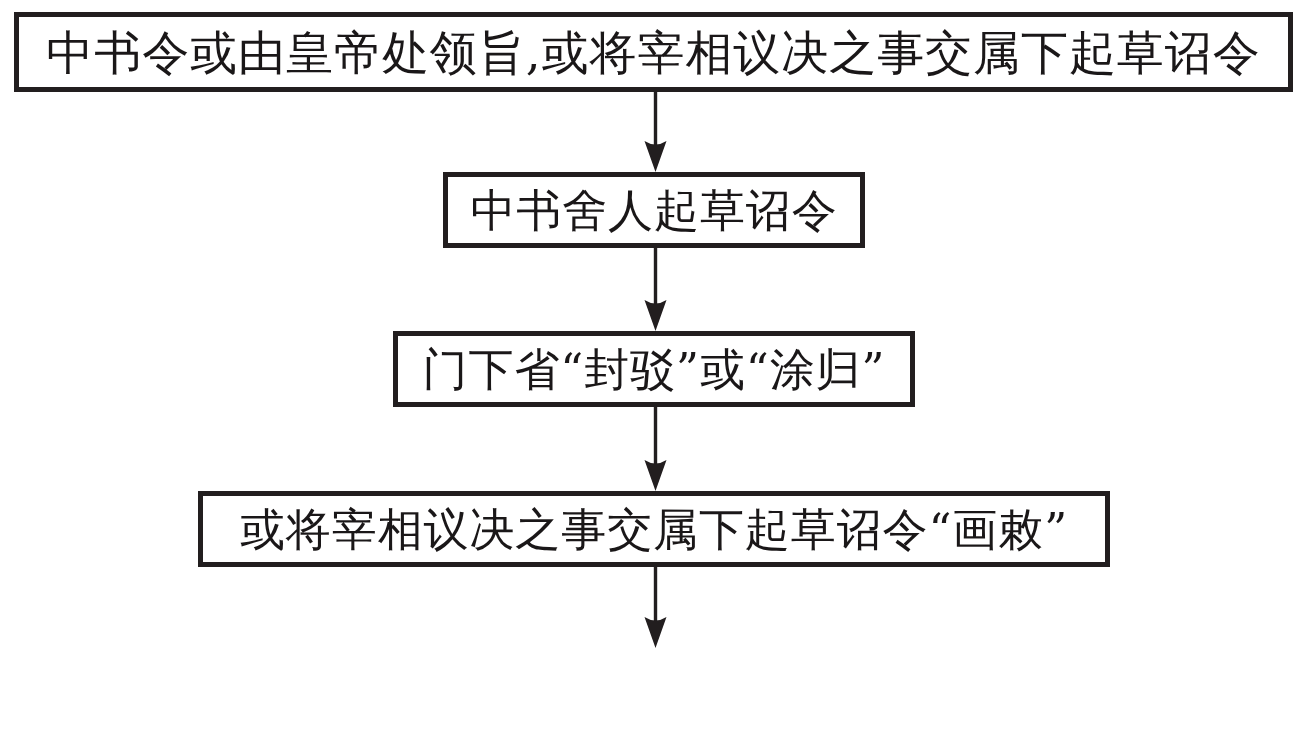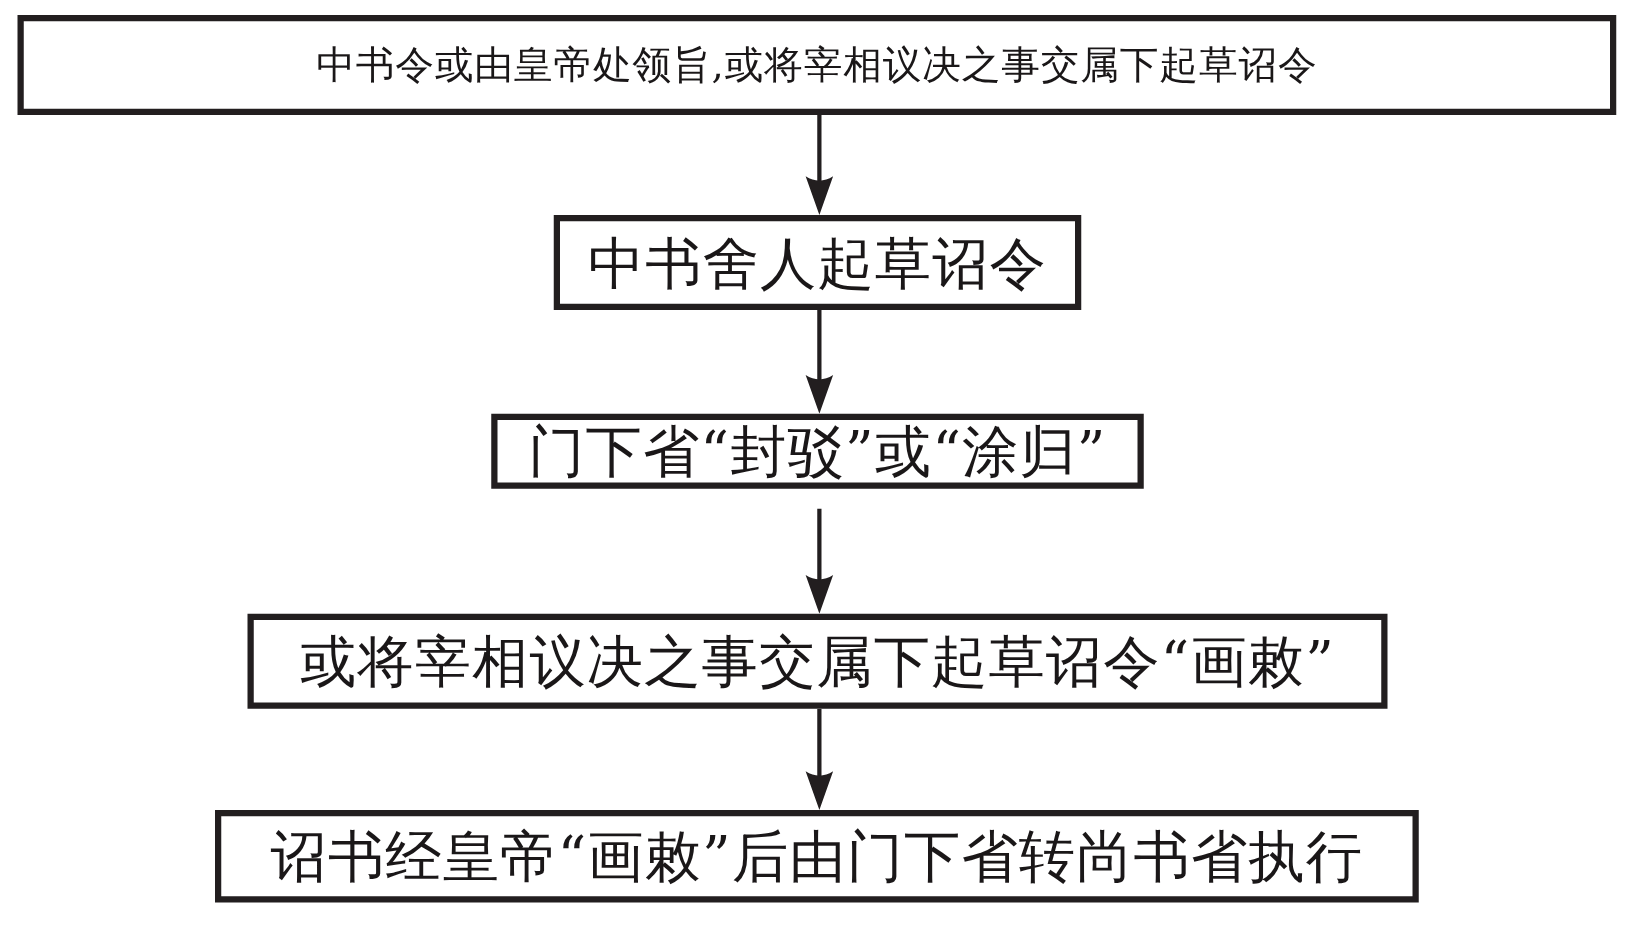--- a/index.html
+++ b/index.html
@@ -30,25 +30,25 @@
     display: block;
     white-space: nowrap;
     color: #1a1718;
     font-weight: 400;
     letter-spacing: 0.02em;
     line-height: 1;
   }
   
   #node-1 { left: 14px;  top: 12px;  width: 1279px; height: 80px; }
   #node-2 { left: 443px; top: 172px; width: 422px;  height: 76px; }
-  #node-3 { left: 393px; top: 331px; width: 522px;  height: 60px; }
+  #node-3 { left: 393px; top: 331px; width: 522px;  height: 76px; }
   #node-4 { left: 198px; top: 491px; width: 912px;  height: 76px; }
   #node-5 { left: 172px; top: 648px; width: 963px;  height: 74px; }
 
-  #node-1 .node-label { font-size: 31px; }
+  #node-1 .node-label { font-size: 47px; }
   #node-2 .node-label { font-size: 45px; }
   #node-3 .node-label { font-size: 45px; }
   #node-4 .node-label { font-size: 45px; }
   #node-5 .node-label { font-size: 45px; }
 
   .connector {
     position: absolute;
     left: 0;
     top: 0;
     overflow: visible;
@@ -97,17 +97,14 @@
   </div>
 
   <div class="node" id="node-3">
     <span class="node-label">门下省“封驳”或“涂归”</span>
   </div>
 
   <div class="node" id="node-4">
     <span class="node-label">或将宰相议决之事交属下起草诏令“画敕”</span>
   </div>
 
-  <div class="node" id="node-5">
-    <span class="node-label">诏书经皇帝“画敕”后由门下省转尚书省执行</span>
-  </div>
 
 </div>
 
 </body></html>

